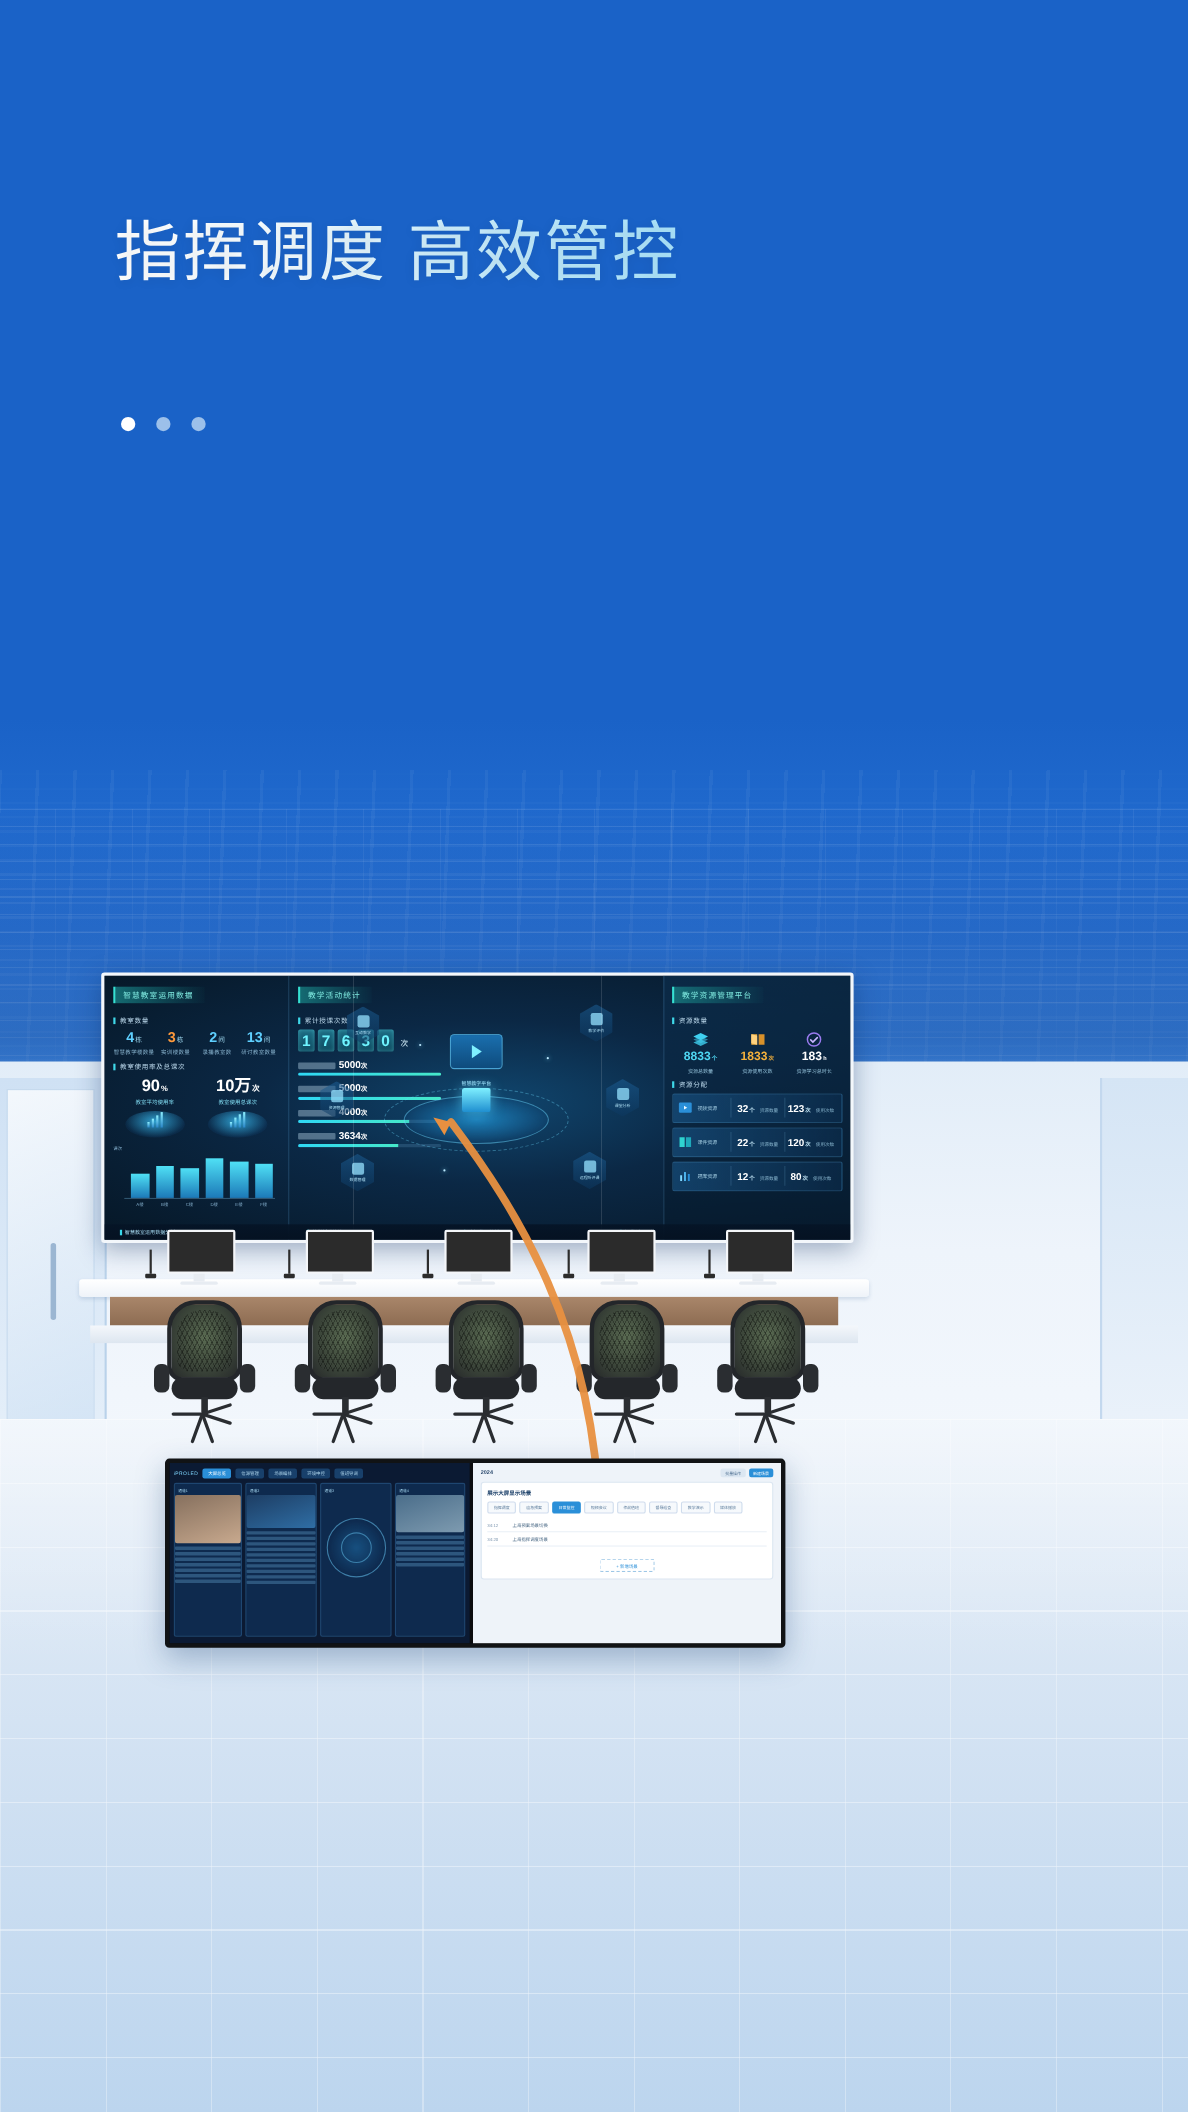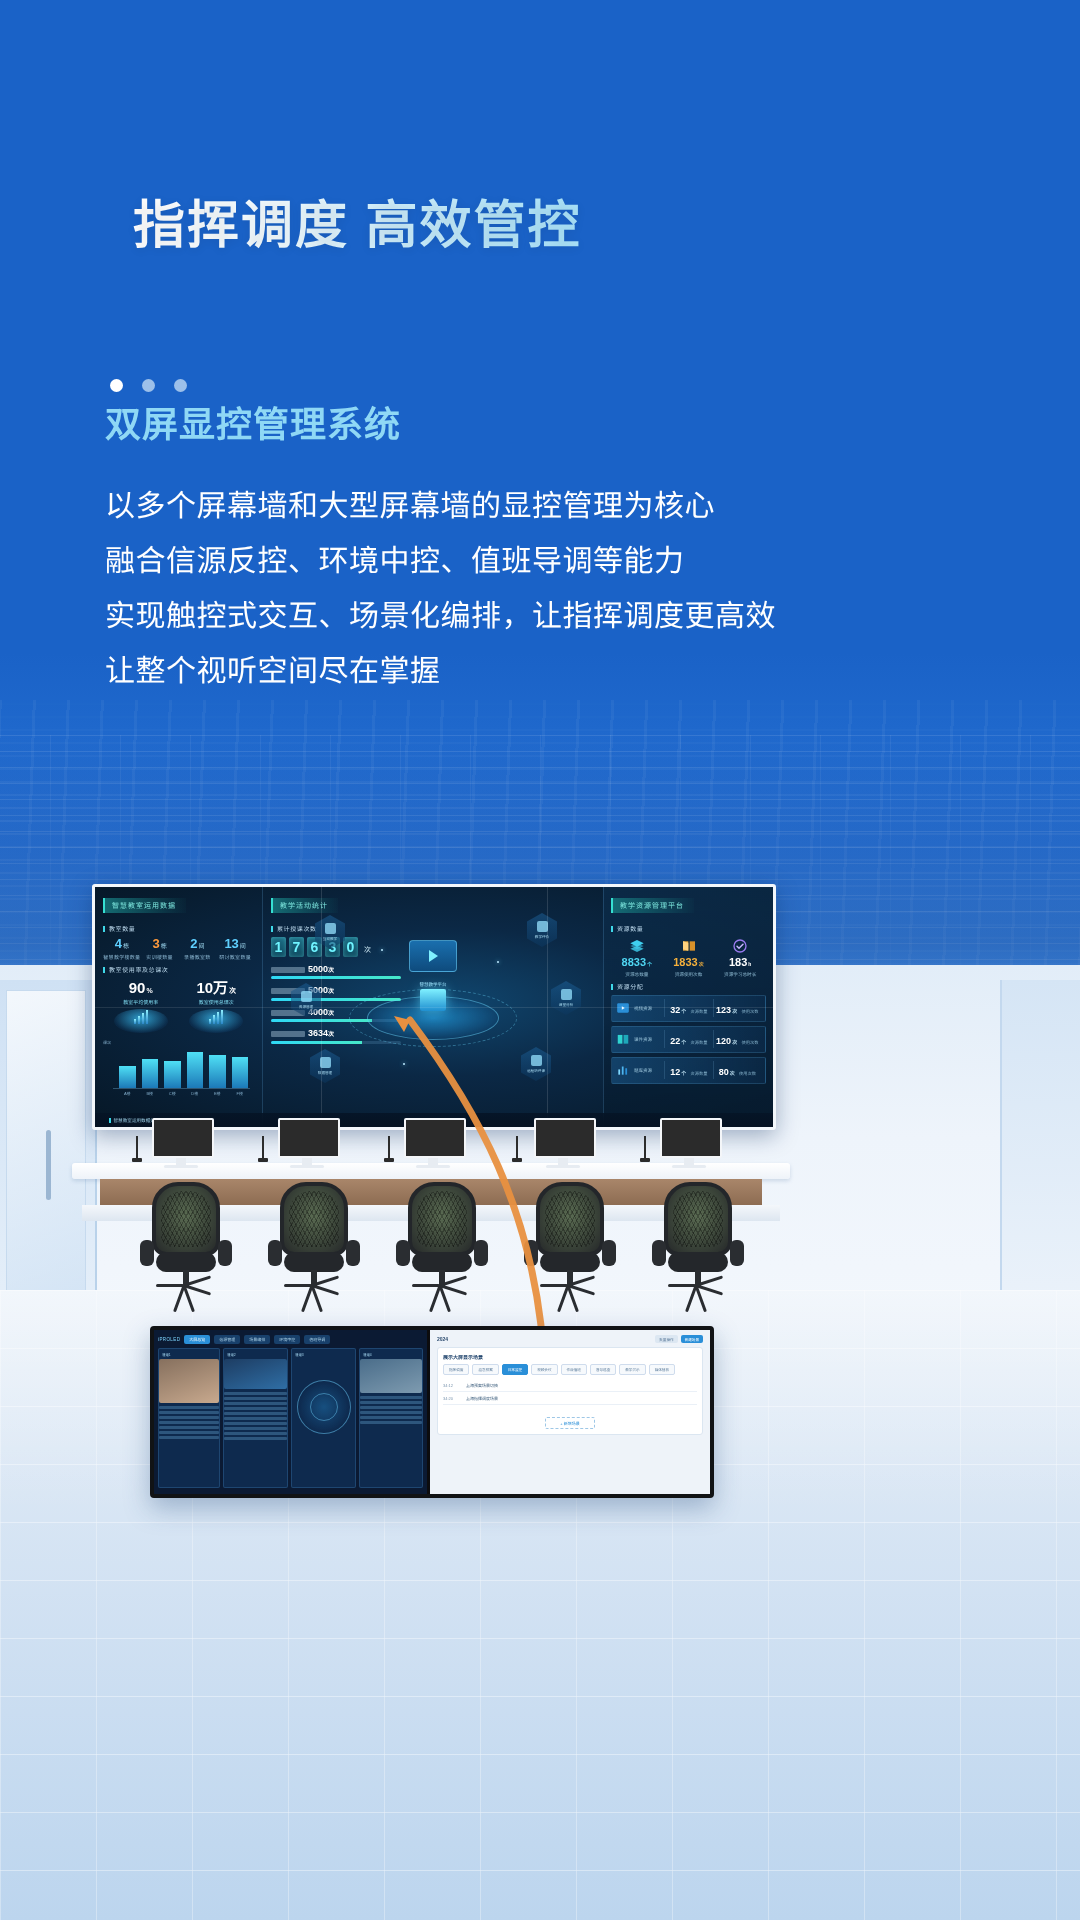--- a/index.html
+++ b/index.html
@@ -70,27 +70,26 @@
     background:
       repeating-linear-gradient(180deg,rgba(255,255,255,.55) 0 1px,rgba(255,255,255,0) 1px 58px),
       repeating-linear-gradient(90deg,rgba(255,255,255,.45) 0 1px,rgba(255,255,255,0) 1px 96px);
     opacity:.7;}
   .floor .sheen{position:absolute;left:0;right:0;top:0;height:220px;
     background:linear-gradient(180deg,rgba(255,255,255,.45),rgba(255,255,255,0));}
 
   
   .headline{
     position:absolute;left:104px;top:196px;
-    font-size:52px;font-weight:700;letter-spacing:2px;line-height:1.12;
+    font-size:60px;font-weight:400;letter-spacing:2px;line-height:1.12;
     background:linear-gradient(92deg,#ffffff 0%,#f2fbff 32%,#c8ecfb 62%,#a8e2fa 100%);
     -webkit-background-clip:text;background-clip:text;color:transparent;
     -webkit-text-fill-color:transparent;
     white-space:nowrap;
     text-shadow:0 2px 10px rgba(0,0,0,.08);
-    margin-left:29px;
   }
   .dots{position:absolute;left:110px;top:379px;display:flex;gap:19px;align-items:center;}
   .dot{width:13px;height:13px;border-radius:50%;background:#9cc0ea;}
   .dot.active{background:#ffffff;}
 
   .subtitle{
     position:absolute;left:105px;top:384px;
     font-size:36px;font-weight:600;letter-spacing:1px;color:#8fd8f5;
     white-space:nowrap;
   }
@@ -328,29 +327,20 @@
   </div>
 
   <div class="headline">指挥调度 高效管控</div>
 
   <div class="dots">
     <span class="dot active"></span>
     <span class="dot"></span>
     <span class="dot"></span>
   </div>
 
-  <div class="sub-wrap" style="top:395px;">
-    <div class="subtitle" style="position:relative;left:105px;top:0;">双屏显控管理系统</div>
-    <div class="body-lines" style="position:relative;left:105px;top:44px;">
-      <div class="bline">以多个屏幕墙和大型屏幕墙的显控管理为核心</div>
-      <div class="bline">融合信源反控、环境中控、值班导调等能力</div>
-      <div class="bline">实现触控式交互、场景化编排，让指挥调度更高效</div>
-      <div class="bline">让整个视听空间尽在掌握</div>
-    </div>
-  </div>
 
   <div class="wall-frame">
     <div class="wall-screen">
 
       <div class="wall-col wall-left">
         <div class="panel-title">智慧教室运用数据</div>
         <div class="sec-label">教室数量</div>
         <div class="kpi-row">
           <div class="kpi">
             <div class="v"><span>4</span><span class="u">栋</span></div>

